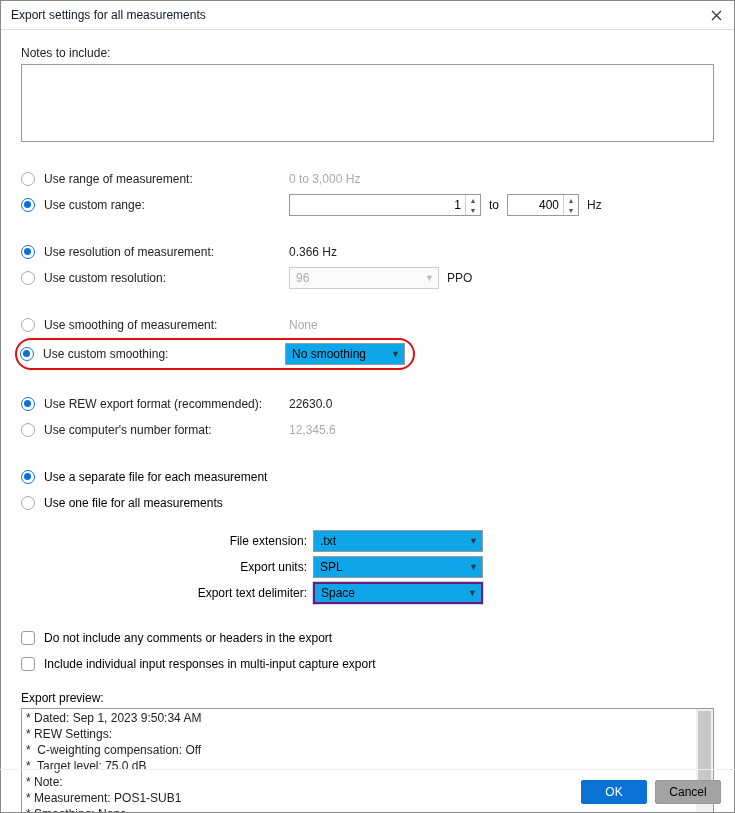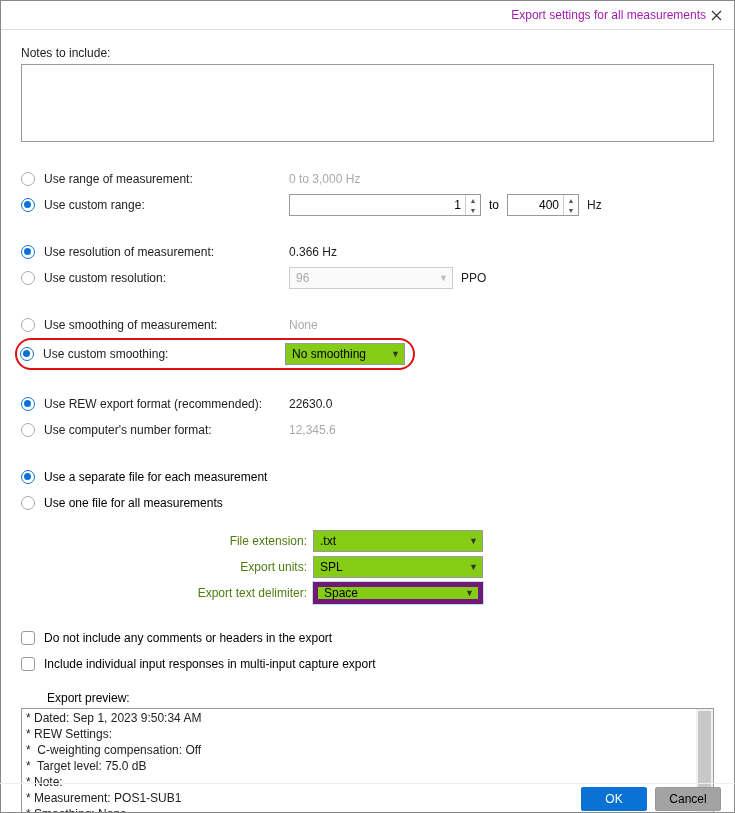--- a/index.html
+++ b/index.html
@@ -1,57 +1,57 @@
 <!DOCTYPE html>
 <html><head>
 <meta charset="utf-8">
 <style>
 * { box-sizing: border-box; font-family: "Segoe UI", Tahoma, sans-serif; font-size: 12px; }
 body { margin: 0; background: #fff; width: 735px; height: 813px; border: 1px solid #888; overflow: hidden; }
 .titlebar { height: 29px; display: flex; align-items: center; padding: 0 8px 0 10px; border-bottom: 1px solid #ddd; }
-.titlebar .title { flex: 1; color: #a21caf; text-align: right; }
+.titlebar .title { flex: 1; color: #0f172a; }
 .titlebar .close { width: 20px; height: 20px; display: flex; align-items: center; justify-content: center; color: #333; font-size: 14px; }
 .content { padding: 16px 20px 0 20px; }
 .notes-label { margin-bottom: 4px; color: #222; }
 .notes-box { width: 100%; height: 78px; border: 1px solid #999; resize: none; padding: 4px; }
 .group { margin-top: 21px; }
 .row { display: flex; align-items: center; min-height: 26px; }
 .radio { width: 14px; height: 14px; border-radius: 50%; border: 1.5px solid #aaa; margin-right: 9px; flex-shrink: 0; position: relative; }
 .radio.sel { border-color: #0a72d4; }
 .radio.sel::after { content: ""; position: absolute; left: 2px; top: 2px; width: 7px; height: 7px; border-radius: 50%; background: #0a72d4; }
 .rlabel { color: #222; width: 245px; }
 .faded { color: #aaa; }
 .val { color: #222; }
 .numbox { display: inline-flex; align-items: center; border: 1px solid #999; height: 22px; background: #fff; }
 .numbox input { border: none; width: 175px; height: 20px; text-align: right; padding: 0 4px; outline: none; }
 .numbox .spin { width: 15px; height: 20px; border-left: 1px solid #ccc; display: flex; flex-direction: column; }
 .numbox .spin div { flex: 1; display: flex; align-items: center; justify-content: center; font-size: 7px; color: #555; }
 .to { margin: 0 8px; }
 .numbox.small input { width: 55px; }
-.combo { border: 1px solid #999; height: 22px; display: inline-flex; align-items: center; background: #84cc16; padding: 0 4px 0 6px; width: 170px; justify-content: space-between; }
+.combo { border: 1px solid #999; height: 22px; display: inline-flex; align-items: center; background: #0ea5e9; padding: 0 4px 0 6px; width: 170px; justify-content: space-between; }
 .combo.dis { border-color: #ccc; color: #aaa; background: #fafafa; }
 .combo .arrow { font-size: 9px; color: #333; }
 .combo.dis .arrow { color: #bbb; }
-.combo.focus { border: 5px solid #701a75; box-shadow: 0 0 0 1px rgba(10,114,212,.25); }
+.combo.focus { border: 2px solid #701a75; box-shadow: 0 0 0 1px rgba(10,114,212,.25); }
 .ppo { margin-left: 8px; color: #222; }
 .circle-red { border: 2.5px solid #d11; border-radius: 18px; padding: 3px 8px 3px 3px; display: inline-flex; align-items: center; margin-left: -6px; }
 .circle-red .rlabel { width: 242px; }
 .circle-red .combo { width: 120px; }
 .form-right { display: flex; flex-direction: column; gap: 4px; margin-top: 14px; }
 .form-right .frow { display: flex; align-items: center; }
-.form-right label { width: 292px; text-align: right; padding-right: 6px; color: #4d7c0f; }
+.form-right label { width: 292px; text-align: right; padding-right: 6px; color: #000000; }
 .cb { width: 14px; height: 14px; border: 1px solid #999; border-radius: 3px; margin-right: 9px; flex-shrink: 0; background: #fff; }
-.preview-label { margin-top: 14px; margin-left: 26px; }
+.preview-label { margin-top: 14px; }
 .preview { border: 1px solid #999; height: 148px; margin-top: 3px; position: relative; overflow: hidden; font-family: "Consolas","Courier New",monospace; font-size: 12.5px; line-height: 15px; padding: 2px 4px; color: #222; white-space: pre; }
 .preview .scroll-v { position: absolute; right: 0; top: 0; bottom: 17px; width: 17px; background: #f0f0f0; }
 .preview .scroll-v .thumb { position: absolute; left: 2px; right: 2px; top: 2px; height: 90px; background: #c8c8c8; }
 .preview .scroll-h { position: absolute; left: 0; right: 0; bottom: 0; height: 17px; background: #f0f0f0; }
 .preview .scroll-h .arrow-l { position: absolute; left: 4px; top: 3px; font-size: 9px; color: #666; }
 .preview .scroll-h .arrow-r { position: absolute; right: 4px; top: 3px; font-size: 9px; color: #666; }
-.footer { position: absolute; bottom: 0; left: 0; right: 0; height: 30px; display: flex; align-items: center; justify-content: flex-end; padding: 0 14px; gap: 8px; border-top: 1px solid #eee; }
+.footer { position: absolute; bottom: 0; left: 0; right: 0; height: 44px; display: flex; align-items: center; justify-content: flex-end; padding: 0 14px; gap: 8px; border-top: 1px solid #eee; }
 .btn { min-width: 66px; height: 24px; border: 1px solid #999; background: #a3a3a3; display: flex; align-items: center; justify-content: center; border-radius: 2px; }
 .btn.primary { background: #0a72d4; border-color: #0a72d4; color: #fff; }
 </style>
 </head>
 <body>
 
 <div class="titlebar">
   <span class="title">Export settings for all measurements</span>
   <span class="close">
     <svg width="11" height="11" viewBox="0 0 11 11">
@@ -94,21 +94,21 @@
 
   <div class="group">
     <div class="row">
       <span class="radio sel"></span>
       <span class="rlabel">Use resolution of measurement:</span>
       <span class="val">0.366 Hz</span>
     </div>
     <div class="row">
       <span class="radio"></span>
       <span class="rlabel">Use custom resolution:</span>
-      <span class="combo dis" style="width:164px">
+      <span class="combo dis" style="width:150px">
         <span>96</span>
           <span class="arrow">▼</span>
       </span>
       <span class="ppo">PPO</span>
     </div>
   </div>
 
   <div class="group">
     <div class="row">
       <span class="radio"></span>

